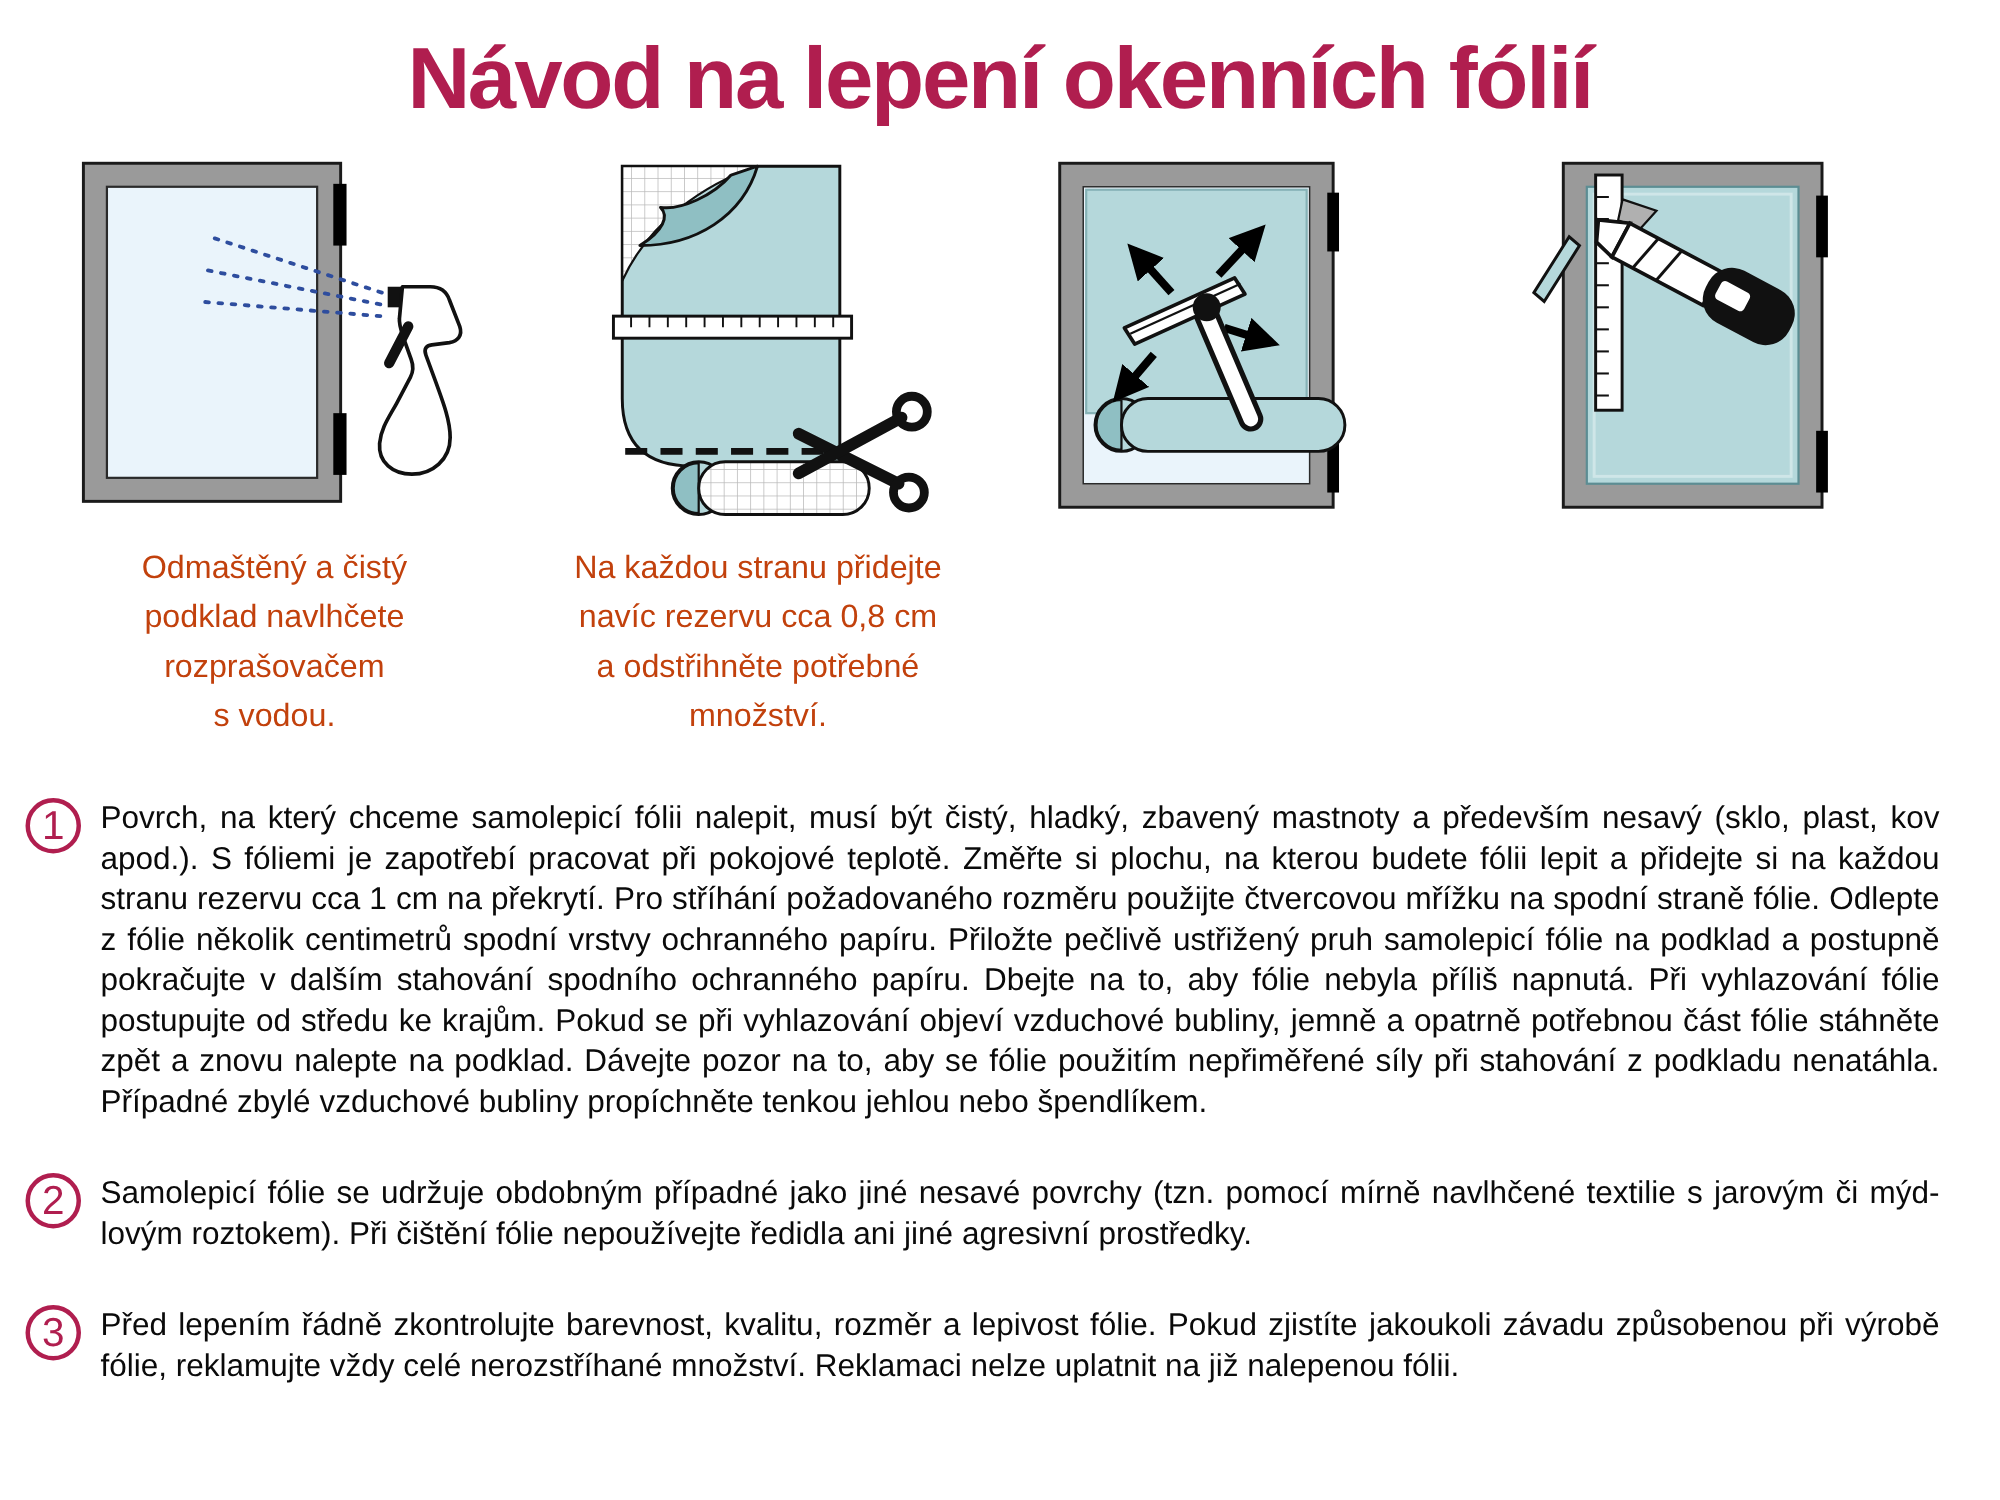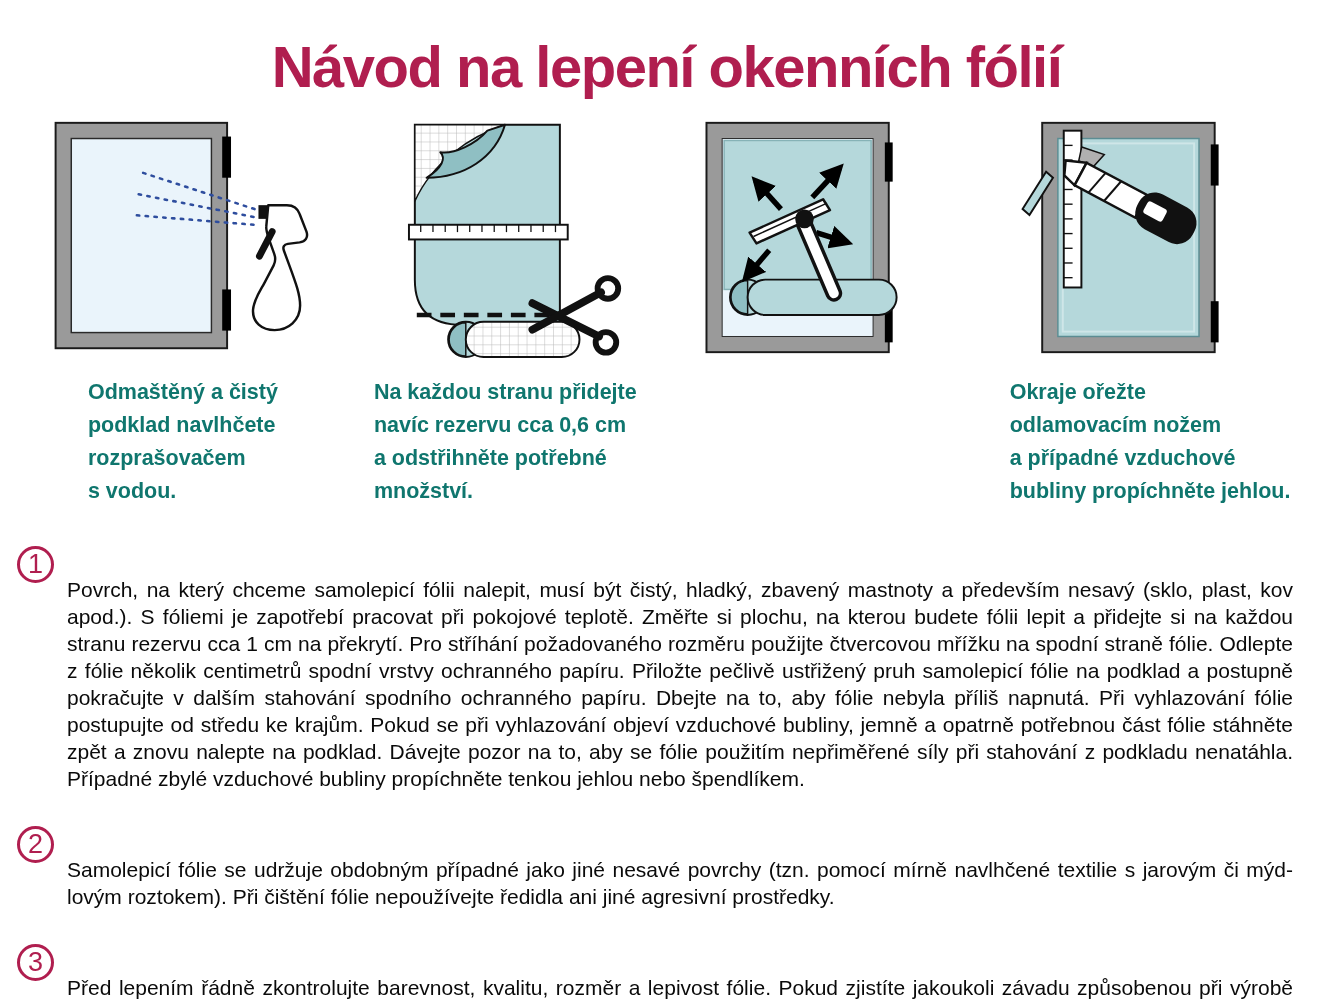--- a/index.html
+++ b/index.html
@@ -4,43 +4,42 @@
 <style>
   :root{
     --accent:#B01E4F; --film:#B5D8DB; --film-dark:#8FBFC3;
     --frame:#9A9A9A; --glass:#EAF4FB; --spray:#2E4D9E; --ink:#0a0a0a;
   }
   *{box-sizing:border-box;}
   html,body{margin:0;padding:0;background:#fff;}
   body{width:1333px;height:1000px;font-family:"Liberation Sans",sans-serif;color:var(--ink);}
   .page{position:relative;width:1333px;height:1000px;overflow:hidden;background:#fff;}
   .title{
-    margin:34px 0 0 0;text-align:center;font-size:58px;font-weight:bold;
+    margin:20px 0 0 0;text-align:center;font-size:58px;font-weight:bold;
     letter-spacing:-1.5px;color:var(--accent);line-height:1.15;
   }
   .steps{display:flex;justify-content:space-between;align-items:flex-start;padding:0 26px;margin-top:14px;}
   .step{width:24.5%;display:flex;flex-direction:column;align-items:center;}
   .step svg{width:280px;height:245px;display:block;}
   .caption{
-    margin-top:16px;font-weight:bold;font-size:21.5px;line-height:33px;
-    text-align:left;white-space:pre-line;color:#0f766e;
+    margin-top:16px;font-weight:normal;font-size:21.5px;line-height:33px;
+    text-align:center;white-space:pre-line;color:#c2410c;
   }
   .instructions{padding:0 40px 0 17px;margin-top:38px;}
   .para{display:flex;gap:13px;margin-bottom:34px;}
   .para:last-child{margin-bottom:0;}
   .badge{
     flex:0 0 auto;width:37px;height:37px;margin-top:0px;
     border:3px solid var(--accent);border-radius:50%;color:var(--accent);
     font-size:27px;line-height:1;display:flex;align-items:center;justify-content:center;
     font-weight:400;
   }
   .ptext{
     font-size:21px;line-height:27px;text-align:justify;hyphens:manual;
     color:var(--ink);
-    margin-top:30px;
   }
 </style>
 </head>
 <body>
 
 <div class="page">
 
   <h1 class="title">Návod na lepení okenních fólií</h1>
 
   <div class="steps">
@@ -101,21 +100,21 @@
         </g>
         <line x1="50" y1="204" x2="196" y2="204" stroke="#111" stroke-width="4.5" stroke-dasharray="15 9"></line>
         <g>
           <line x1="168" y1="192" x2="236" y2="226" stroke="#111" stroke-width="8" stroke-linecap="round"></line>
           <line x1="168" y1="219" x2="238" y2="181" stroke="#111" stroke-width="8" stroke-linecap="round"></line>
           <circle cx="245" cy="177" r="10.5" fill="none" stroke="#111" stroke-width="6"></circle>
           <circle cx="243" cy="232" r="10.5" fill="none" stroke="#111" stroke-width="6"></circle>
         </g>
       </svg>
       <div class="caption">Na každou stranu přidejte
-navíc rezervu cca 0,6 cm
+navíc rezervu cca 0,8 cm
 a odstřihněte potřebné
 množství.</div>
     </div>
 
     <div class="step">
       <svg viewBox="0 0 280 250">
         <defs>
           <marker id="arrh" viewBox="0 0 10 10" refX="7.5" refY="5" markerWidth="24" markerHeight="24" markerUnits="userSpaceOnUse" orient="auto">
             <path d="M0,0 L10,5 L0,10 Z" fill="#000"></path>
           </marker>
@@ -170,24 +169,20 @@
         <g transform="rotate(28 76 56)">
           <polygon points="60,38 84,34 80,50 64,52" fill="#b0b0b0" stroke="#111" stroke-width="1.5"></polygon>
           <polygon points="52,58 72,50 72,76 58,72" fill="#fff" stroke="#111" stroke-width="2.5"></polygon>
           <rect x="72" y="50" width="70" height="26" fill="#fff" stroke="#111" stroke-width="2.5"></rect>
           <line x1="94" y1="50" x2="88" y2="76" stroke="#111" stroke-width="2"></line>
           <line x1="112" y1="50" x2="106" y2="76" stroke="#111" stroke-width="2"></line>
           <rect x="138" y="42" width="64" height="40" rx="18" fill="#111"></rect>
           <rect x="146" y="54" width="22" height="14" rx="3" fill="#fff"></rect>
         </g>
       </svg>
-      <div class="caption">Okraje ořežte
-odlamovacím nožem
-a případné vzduchové
-bubliny propíchněte jehlou.</div>
     </div>
 
   </div>
 
   <div class="instructions">
     <div class="para">
       <div class="badge">1</div>
       <div class="ptext">Povrch, na který chceme samolepicí fólii nalepit, musí být čistý, hladký, zbavený mastnoty a především nesavý (sklo, plast, kov apod.). S fóliemi je zapotřebí pracovat při pokojové teplotě. Změřte si plochu, na kterou budete fólii lepit a přidejte si na každou stranu rezervu cca 1 cm na překrytí. Pro stříhání požadovaného rozměru použijte čtvercovou mřížku na spodní straně fólie. Odlepte z fólie několik centimetrů spodní vrstvy ochranného papíru. Přiložte pečlivě ustřižený pruh samolepicí fólie na podklad a postupně pokračujte v dalším stahování spodního ochranného papíru. Dbejte na to, aby fólie nebyla příliš napnutá. Při vyhlazování fólie postupujte od středu ke krajům. Pokud se při vyhlazování objeví vzduchové bubliny, jemně a opatrně potřebnou část fólie stáhněte zpět a znovu nalepte na podklad. Dávejte pozor na to, aby se fólie použitím nepřiměřené síly při stahování z podkladu nenatáhla. Případné zbylé vzduchové bubliny propíchněte tenkou jehlou nebo špendlíkem.</div>
     </div>
     <div class="para">

